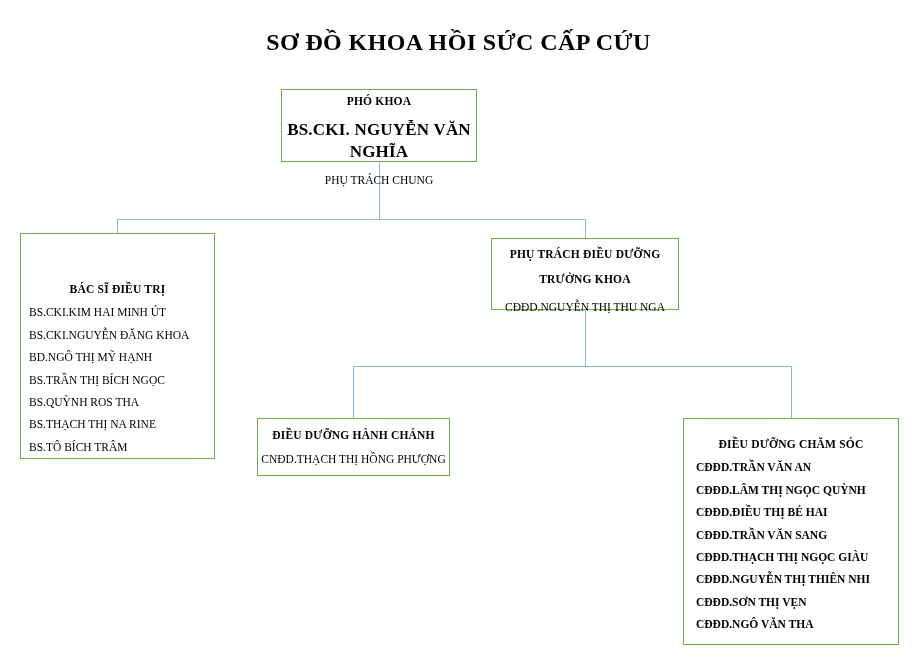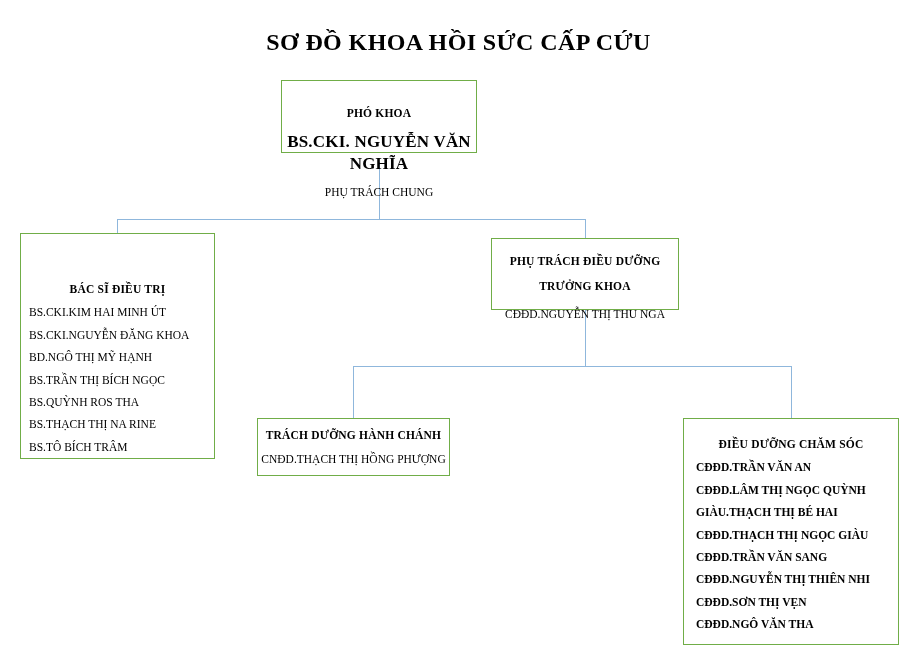--- a/index.html
+++ b/index.html
@@ -74,37 +74,37 @@
   }
   .node-item {
     text-align: left;
     font-size: 11.5px;
     line-height: 1.25;
     white-space: nowrap;
   }
 
   
   #node-head {
-    left: 281px; top: 80px; width: 196px; height: 73px;
-    padding-top: 25px;
+    left: 281px; top: 89px; width: 196px; height: 73px;
+    padding-top: 4px;
   }
   #node-head .node-title { margin-bottom: 11px; }
   #node-head .node-sub   { margin-bottom: 11px; }
 
   #node-doctors {
     left: 20px; top: 233px; width: 195px; height: 226px;
     padding: 8px 0 0 0;
   }
   #node-doctors .node-title { margin-bottom: 9px; margin-top: 40px; }
   #node-doctors .list { padding-left: 8px; }
   #node-doctors .node-item { margin-bottom: 8px; }
 
   #node-nursing-head {
     left: 491px; top: 238px; width: 188px; height: 72px;
-    padding-top: 15px;
+    padding-top: 8px;
   }
   #node-nursing-head .node-title { margin-bottom: 13px; }
 
   #node-admin-nursing {
     left: 257px; top: 418px; width: 193px; height: 58px;
     padding-top: 9px;
   }
   #node-admin-nursing .node-title { margin-bottom: 10px; }
 
   #node-care-nursing {
@@ -151,31 +151,31 @@
     </div>
   </div>
 
   <div class="node-box" id="node-nursing-head">
     <div class="node-title">PHỤ TRÁCH ĐIỀU DƯỠNG</div>
     <div class="node-title" style="margin-top:-2px;">TRƯỞNG KHOA</div>
     <div class="node-line">CĐĐD.NGUYỄN THỊ THU NGA</div>
   </div>
 
   <div class="node-box" id="node-admin-nursing">
-    <div class="node-title">TRÁCH DƯỠNG HÀNH CHÁNH</div>
+    <div class="node-title">ĐIỀU DƯỠNG HÀNH CHÁNH</div>
     <div class="node-line">CNĐD.THẠCH THỊ HỒNG PHƯỢNG</div>
   </div>
 
   <div class="node-box" id="node-care-nursing">
     <div class="node-title">ĐIỀU DƯỠNG CHĂM SÓC</div>
     <div class="list">
       <div class="node-item">CĐĐD.TRẦN VĂN AN</div>
       <div class="node-item">CĐĐD.LÂM THỊ NGỌC QUỲNH</div>
-      <div class="node-item">GIÀU.THẠCH THỊ BÉ HAI</div>
+      <div class="node-item">CĐĐD.ĐIỀU THỊ BÉ HAI</div>
+      <div class="node-item">CĐĐD.TRẦN VĂN SANG</div>
       <div class="node-item">CĐĐD.THẠCH THỊ NGỌC GIÀU</div>
-      <div class="node-item">CĐĐD.TRẦN VĂN SANG</div>
       <div class="node-item">CĐĐD.NGUYỄN THỊ THIÊN NHI</div>
       <div class="node-item">CĐĐD.SƠN THỊ VẸN</div>
       <div class="node-item">CĐĐD.NGÔ VĂN THA</div>
     </div>
   </div>
 
 </div>
 
 </body></html>

